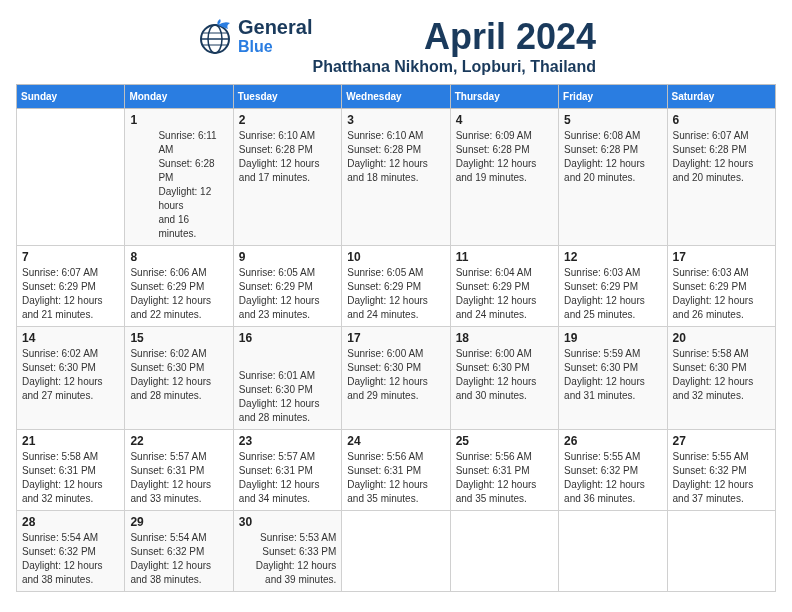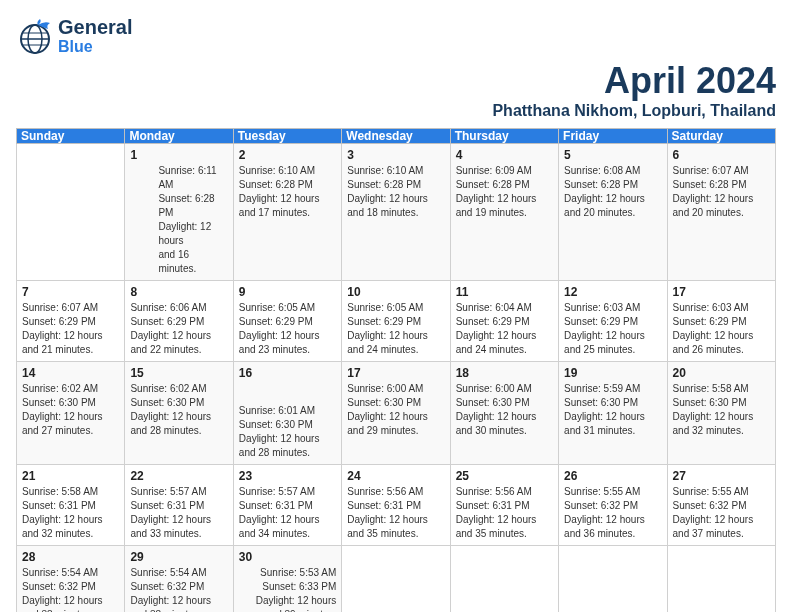--- a/index.html
+++ b/index.html
@@ -5,56 +5,55 @@
     * { box-sizing: border-box; margin: 0; padding: 0; }
     body {
       font-family: Arial, sans-serif;
       background: #fff;
       width: 792px;
       min-height: 612px;
       padding: 16px;
     }
     .header {
       display: flex;
-      justify-content: space-between;
+      justify-content: center;
       align-items: flex-start;
       margin-bottom: 8px;
     }
     .logo {
       display: flex;
       flex-direction: column;
       align-items: flex-start;
     }
     .title-block {
       text-align: right;
-      margin-top: 44px;
     }
     .month-title {
       font-size: 36px;
       font-weight: bold;
       color: #1a3a5c;
     }
     .location-title {
       font-size: 16px;
       font-weight: bold;
       color: #1a3a5c;
     }
     .calendar {
       width: 100%;
       border-collapse: collapse;
       font-size: 10.5px;
     }
     .calendar thead th {
       background: #2a7de1;
       color: #fff;
       font-weight: bold;
-      padding: 0 4px;
+      padding: 6px 4px;
       text-align: left;
       border: 1px solid #c0c0c0;
-      font-size: 12px;
+      font-size: 10px;
     }
     .calendar tbody td {
       vertical-align: top;
       padding: 4px 5px;
       border: 1px solid #d0d0d0;
       height: 80px;
       width: 108px;
       background: #fff;
     }
     .calendar tbody tr:nth-child(odd) td {

